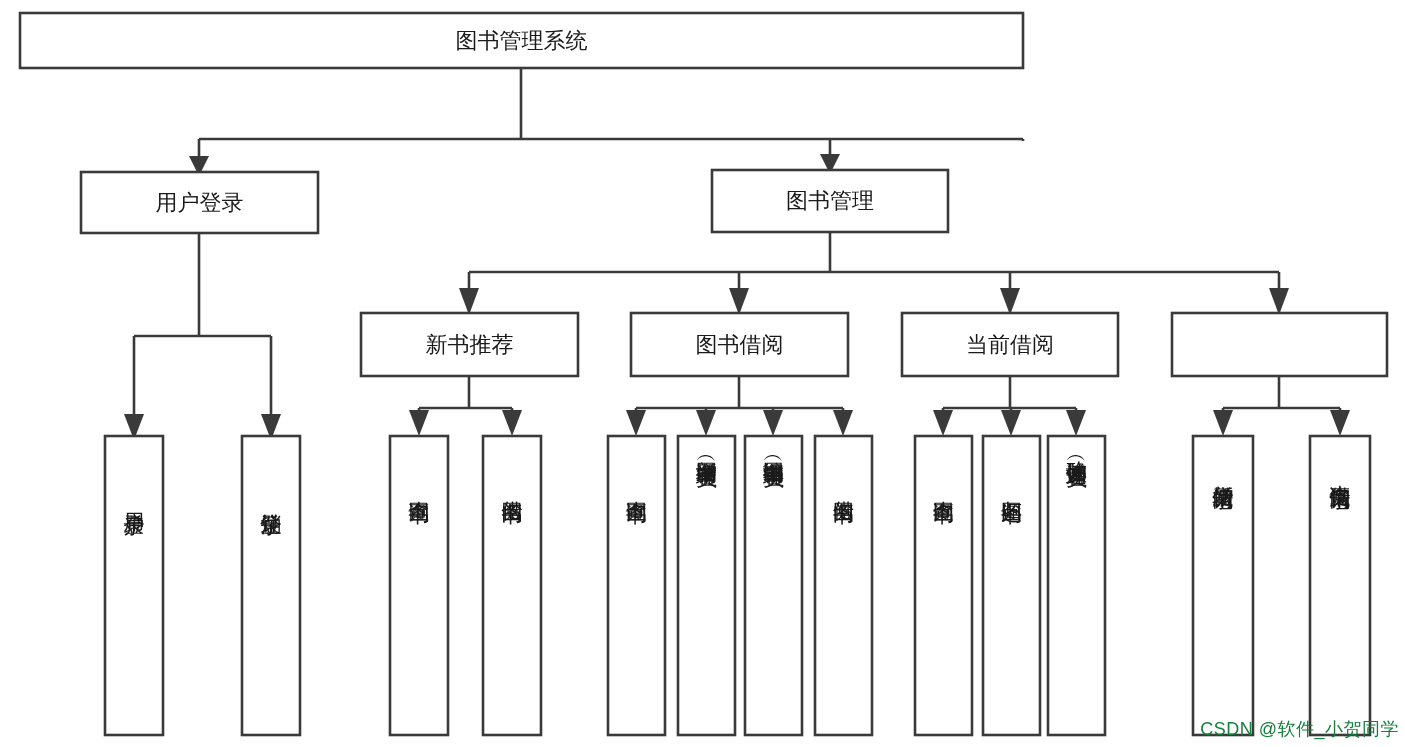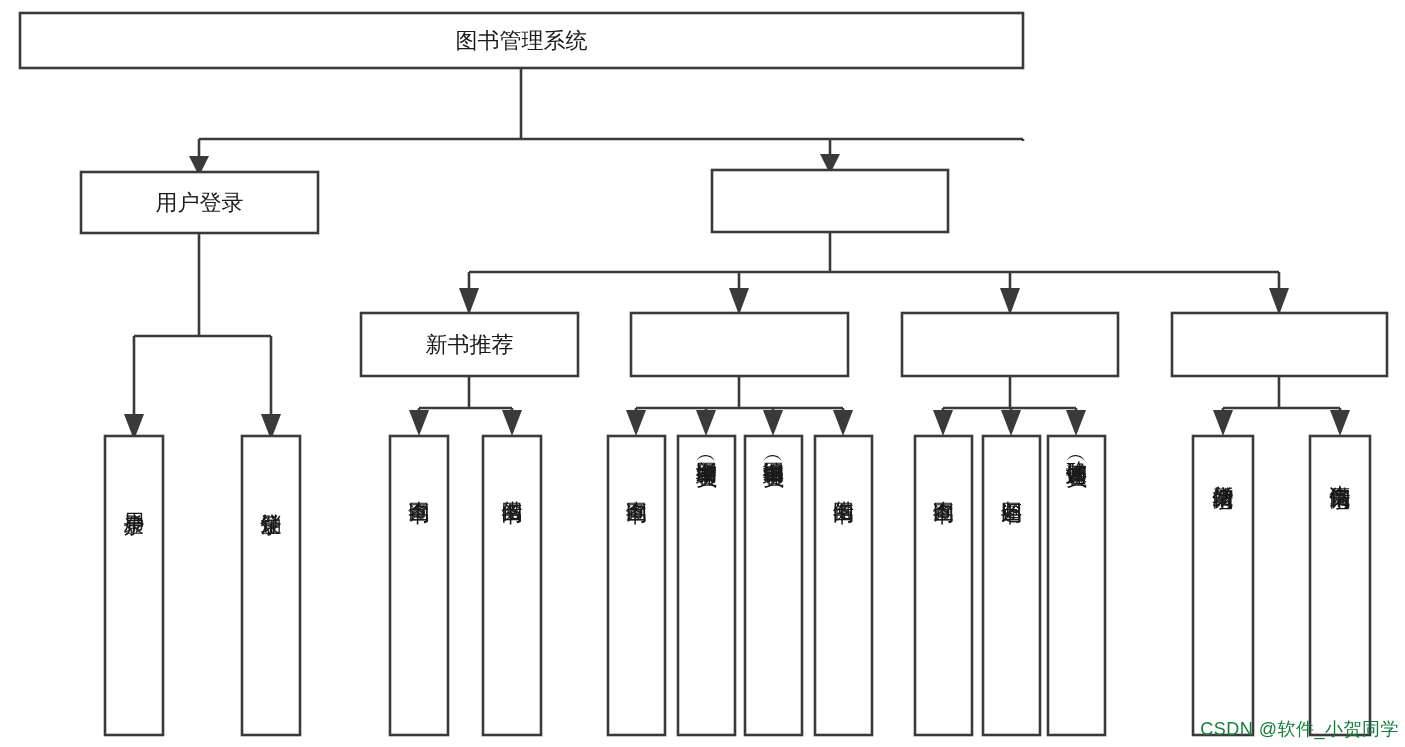--- a/index.html
+++ b/index.html
@@ -152,23 +152,32 @@
       <rect class="node-box" x="1310" y="436" width="60" height="299"></rect>
     </g>
   </svg>
 
   <div class="hlabel-wrap" style="left:20px; top:13px; width:1003px; height:55px;">
     <span class="hlabel-text">图书管理系统</span>
   </div>
   <div class="hlabel-wrap" style="left:81px; top:172px; width:237px; height:61px;">
     <span class="hlabel-text">用户登录</span>
   </div>
+  <div class="hlabel-wrap" style="left:712px; top:170px; width:236px; height:62px;">
+    <span class="hlabel-text">图书管理</span>
+  </div>
   <div class="hlabel-wrap" style="left:361px; top:313px; width:217px; height:63px;">
     <span class="hlabel-text">新书推荐</span>
   </div>
+  <div class="hlabel-wrap" style="left:631px; top:313px; width:217px; height:63px;">
+    <span class="hlabel-text">图书借阅</span>
+  </div>
+  <div class="hlabel-wrap" style="left:902px; top:313px; width:216px; height:63px;">
+    <span class="hlabel-text">当前借阅</span>
+  </div>
 
   <div class="vlabel-wrap" style="left:105px; top:436px; width:58px; height:299px; padding-top:60px;">
     <span class="vlabel-text">用户登录</span>
   </div>
   <div class="vlabel-wrap" style="left:242px; top:436px; width:58px; height:299px; padding-top:60px;">
     <span class="vlabel-text">注销登录</span>
   </div>
   <div class="vlabel-wrap" style="left:390px; top:436px; width:58px; height:299px; padding-top:48px;">
     <span class="vlabel-text">查询图书</span>
   </div>

